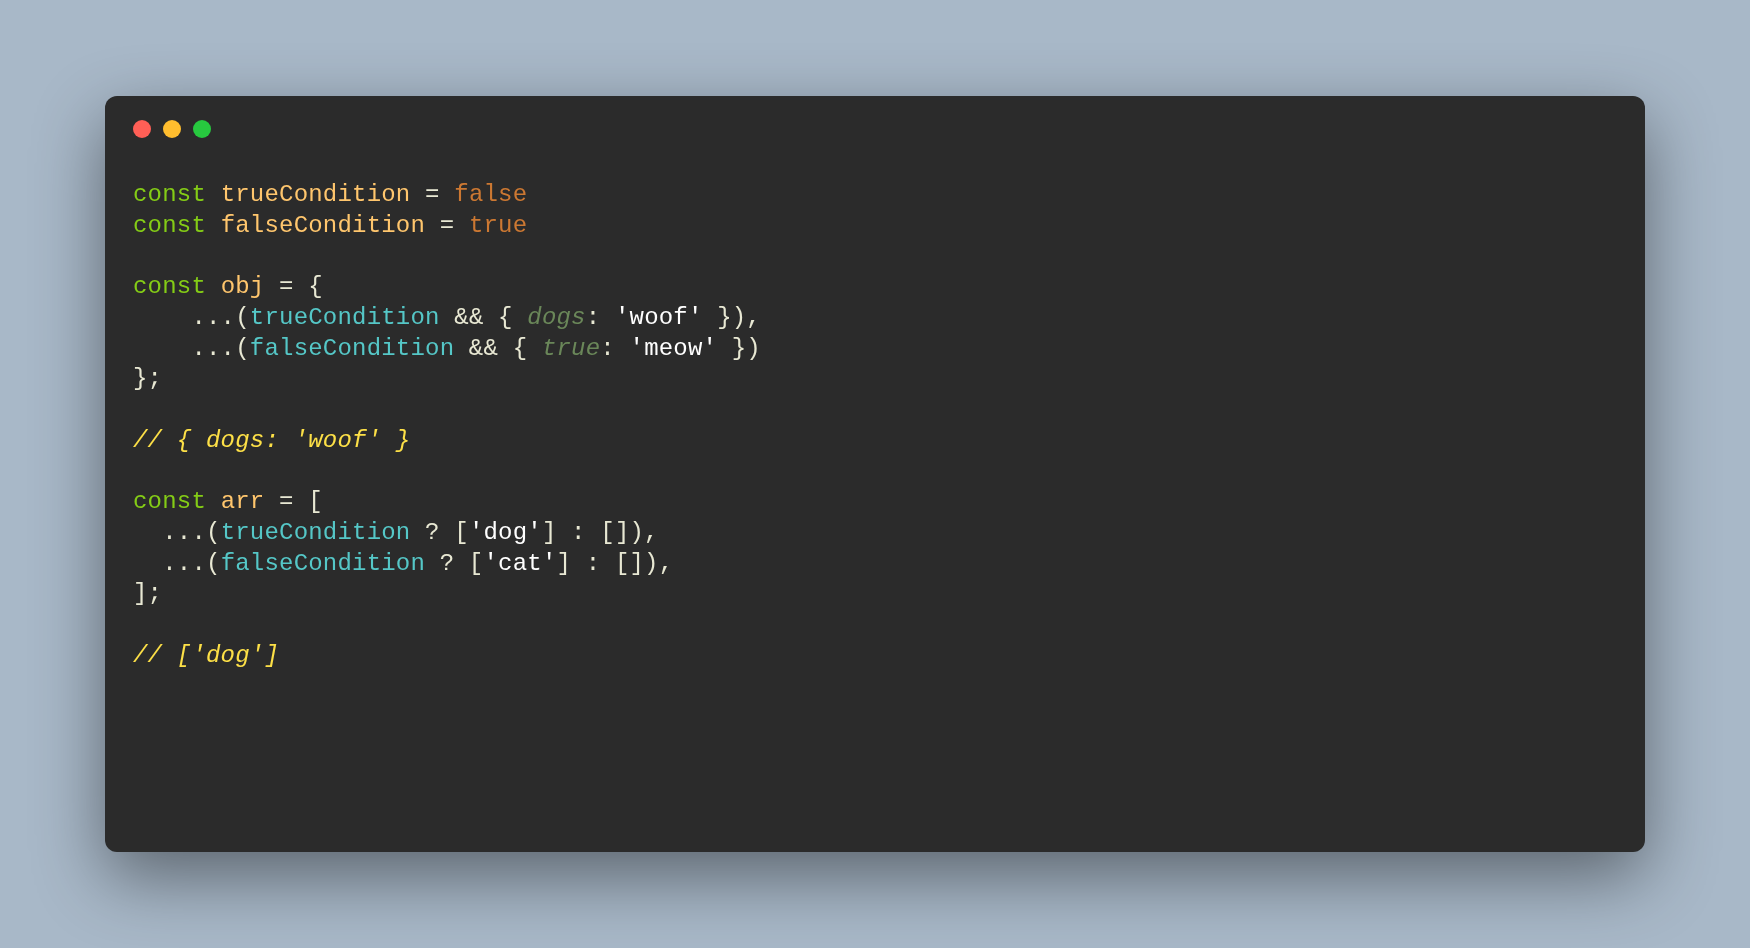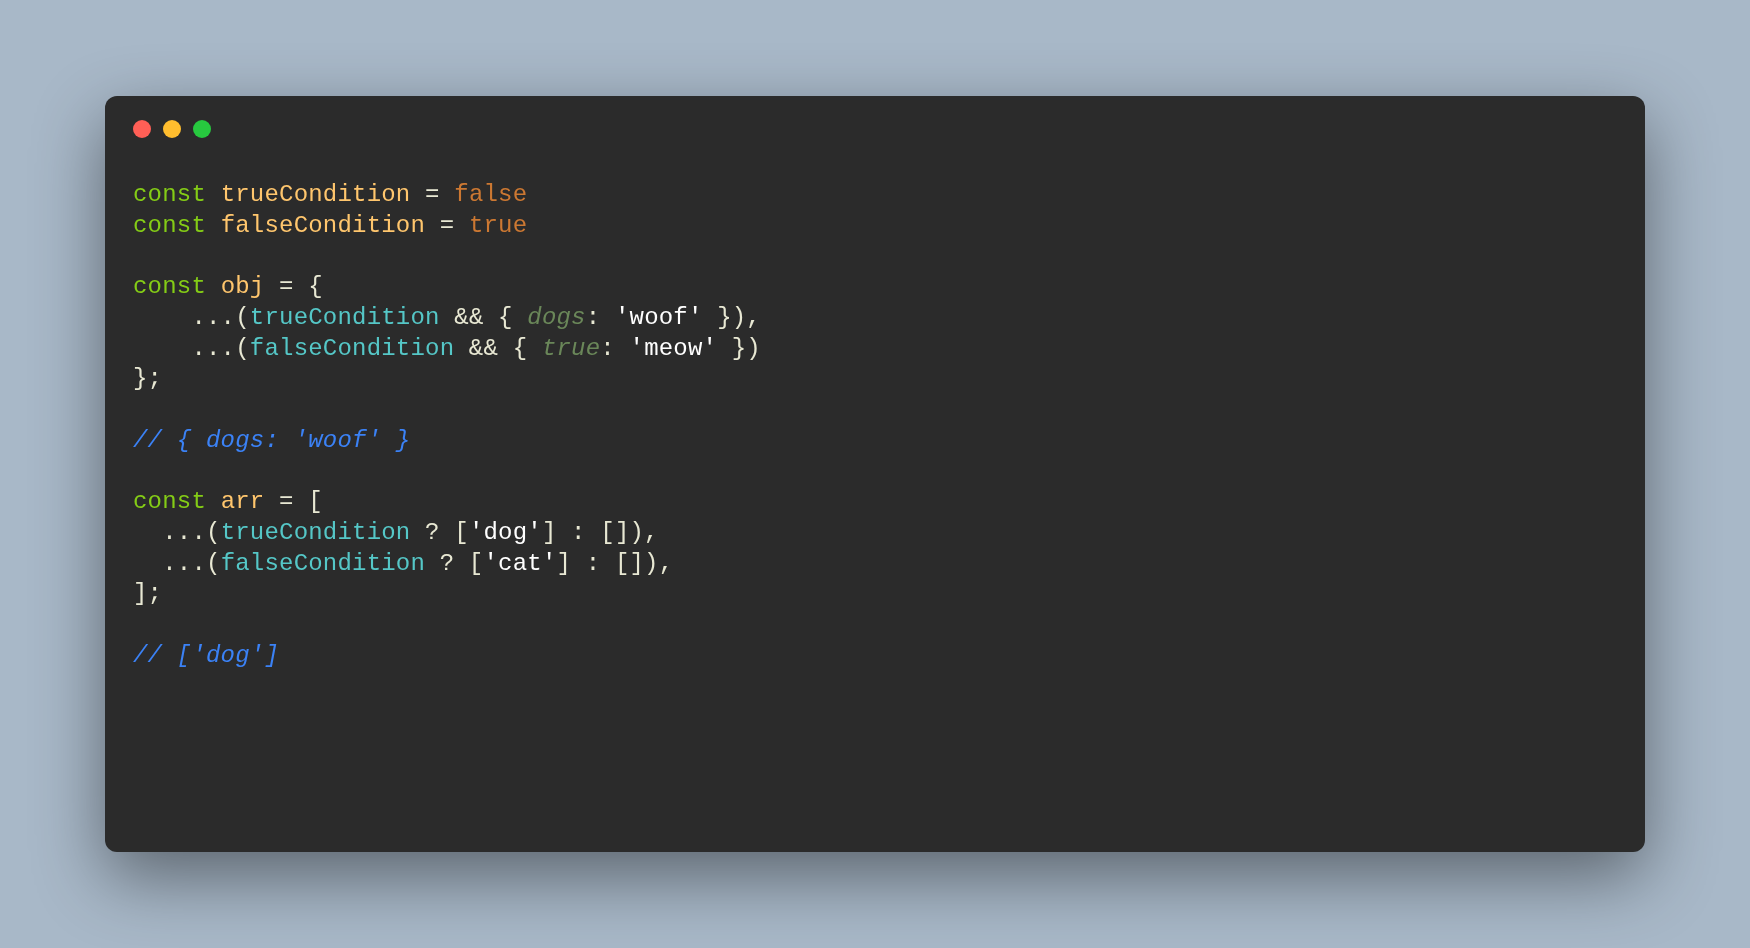--- a/index.html
+++ b/index.html
@@ -62,21 +62,21 @@
     }
     
     .tok-keyword { color: #84cc16; }
     .tok-identifier { color: #55c7c7; }
     .tok-var-def { color: #ffc66d; }
     .tok-operator { color: #e8e8d3; }
     .tok-literal { color: #cc7832; }
     .tok-punct { color: #e8e8d3; }
     .tok-property { color: #6a8759; font-style: italic; }
     .tok-string { color: #ffffff; }
-    .tok-comment { color: #3b82f6; font-style: italic; }
+    .tok-comment { color: #fde047; font-style: italic; }
   </style>
 </head>
 <body>
 
 <div class="code-window">
   <div class="title-bar">
     <div class="traffic-light red"></div>
     <div class="traffic-light yellow"></div>
     <div class="traffic-light green"></div>
   </div>

